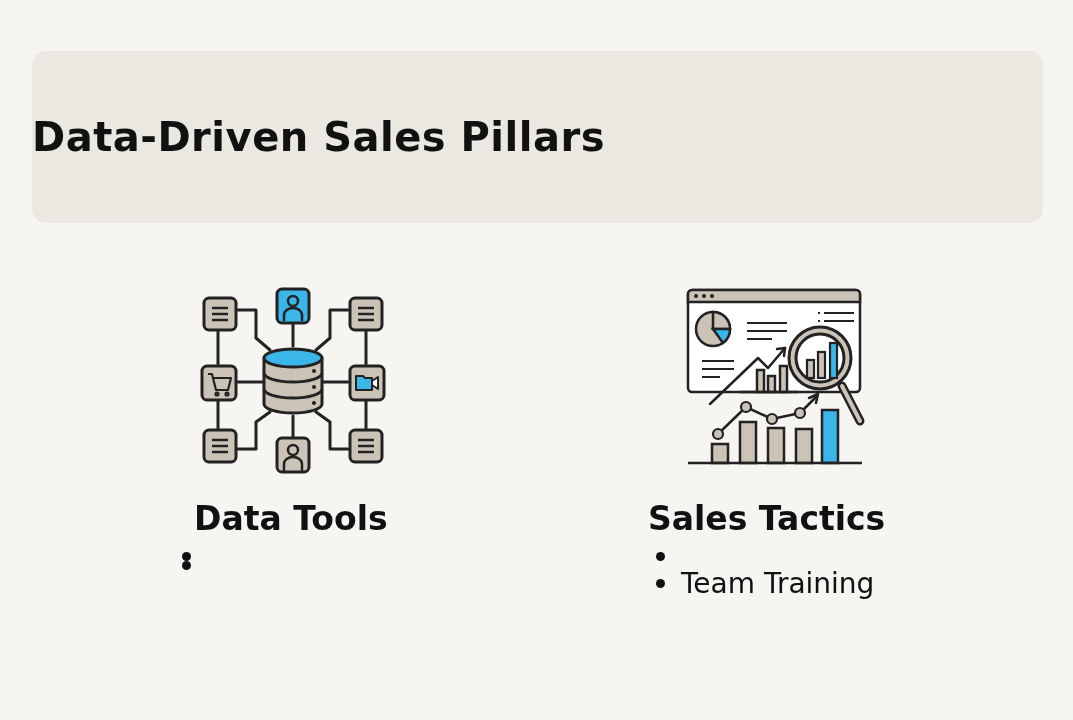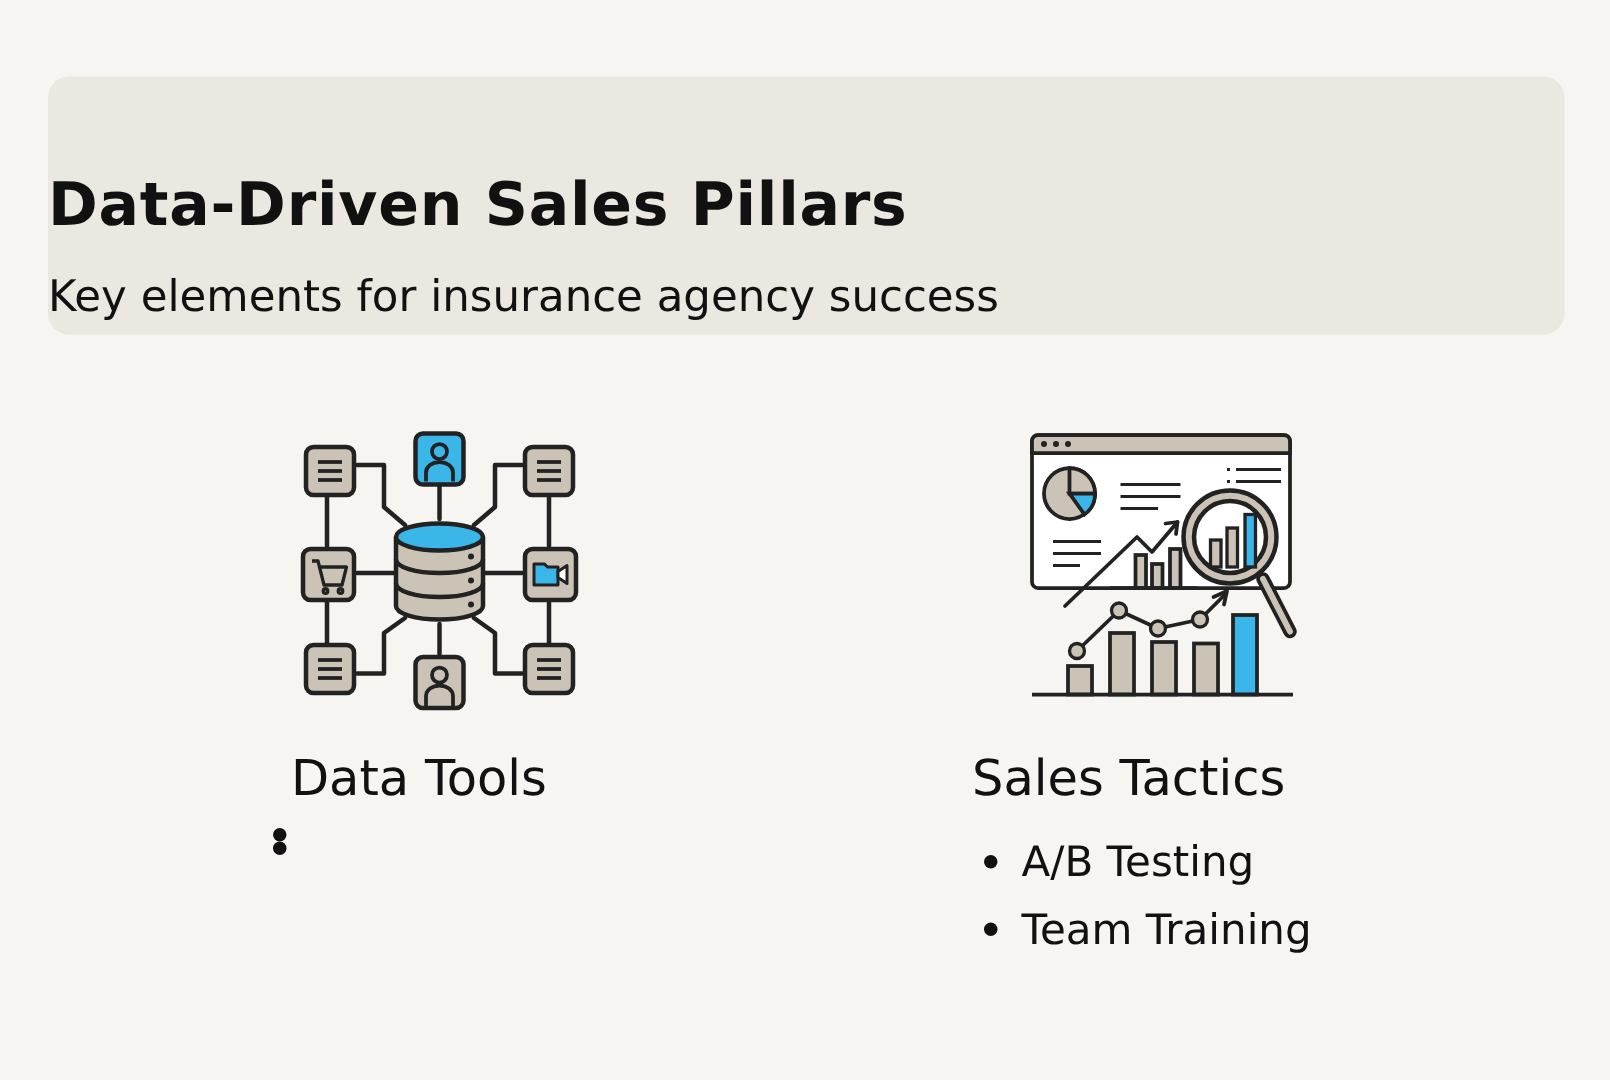--- a/index.html
+++ b/index.html
@@ -29,21 +29,21 @@
     font-size: 29px; font-weight: normal;
     line-height: 1;
   }
   .pillar {
     position: absolute;
     top: 280px;
   }
   .pillar .icon { position: absolute; }
   .pillar h2 {
     position: absolute;
-    font-size: 33px; font-weight: normal; white-space: nowrap;
+    font-size: 33px; font-weight: bold; white-space: nowrap;
     line-height: 1;
   }
   .pillar ul {
     position: absolute;
     list-style: none;
     white-space: nowrap;
   }
   .pillar li {
     font-size: 28px; line-height: 45px;
     display: flex; align-items: center;
@@ -52,21 +52,20 @@
     display: inline-block;
     width: 9px; height: 9px; border-radius: 50%;
     background: #111; margin-right: 16px;
   }
 </style>
 </head>
 <body>
 
 <div class="header">
   <h1>Data-Driven Sales Pillars</h1>
-  <p>Key elements for insurance agency success</p>
 </div>
 
 <div class="pillar" style="left:0;">
   <svg class="icon" style="left:198px; top:4px;" width="190" height="190" viewBox="0 0 190 190">
     <g stroke="#222" stroke-width="3" fill="none" stroke-linejoin="round" stroke-linecap="round">
 
       <path d="M40 26 H58 V54 L72 66"></path>
       <path d="M95 38 V62"></path>
       <path d="M150 26 H132 V54 L118 66"></path>
       <path d="M20 44 V80"></path>
@@ -220,20 +219,19 @@
       <circle cx="34" cy="148" r="5"></circle>
       <circle cx="62" cy="121" r="5"></circle>
       <circle cx="88" cy="133" r="5"></circle>
       <circle cx="116" cy="127" r="5"></circle>
     </g>
   </svg>
   <h2 style="left:648px; top:222px;">Sales Tactics</h2>
   <ul style="left:656px; top:272px;">
     <li>
         <span class="dot"></span>
-        <span>A/B Testing</span>
       </li>
     <li>
         <span class="dot"></span>
         <span>Team Training</span>
       </li>
   </ul>
 </div>
 
 </body></html>

